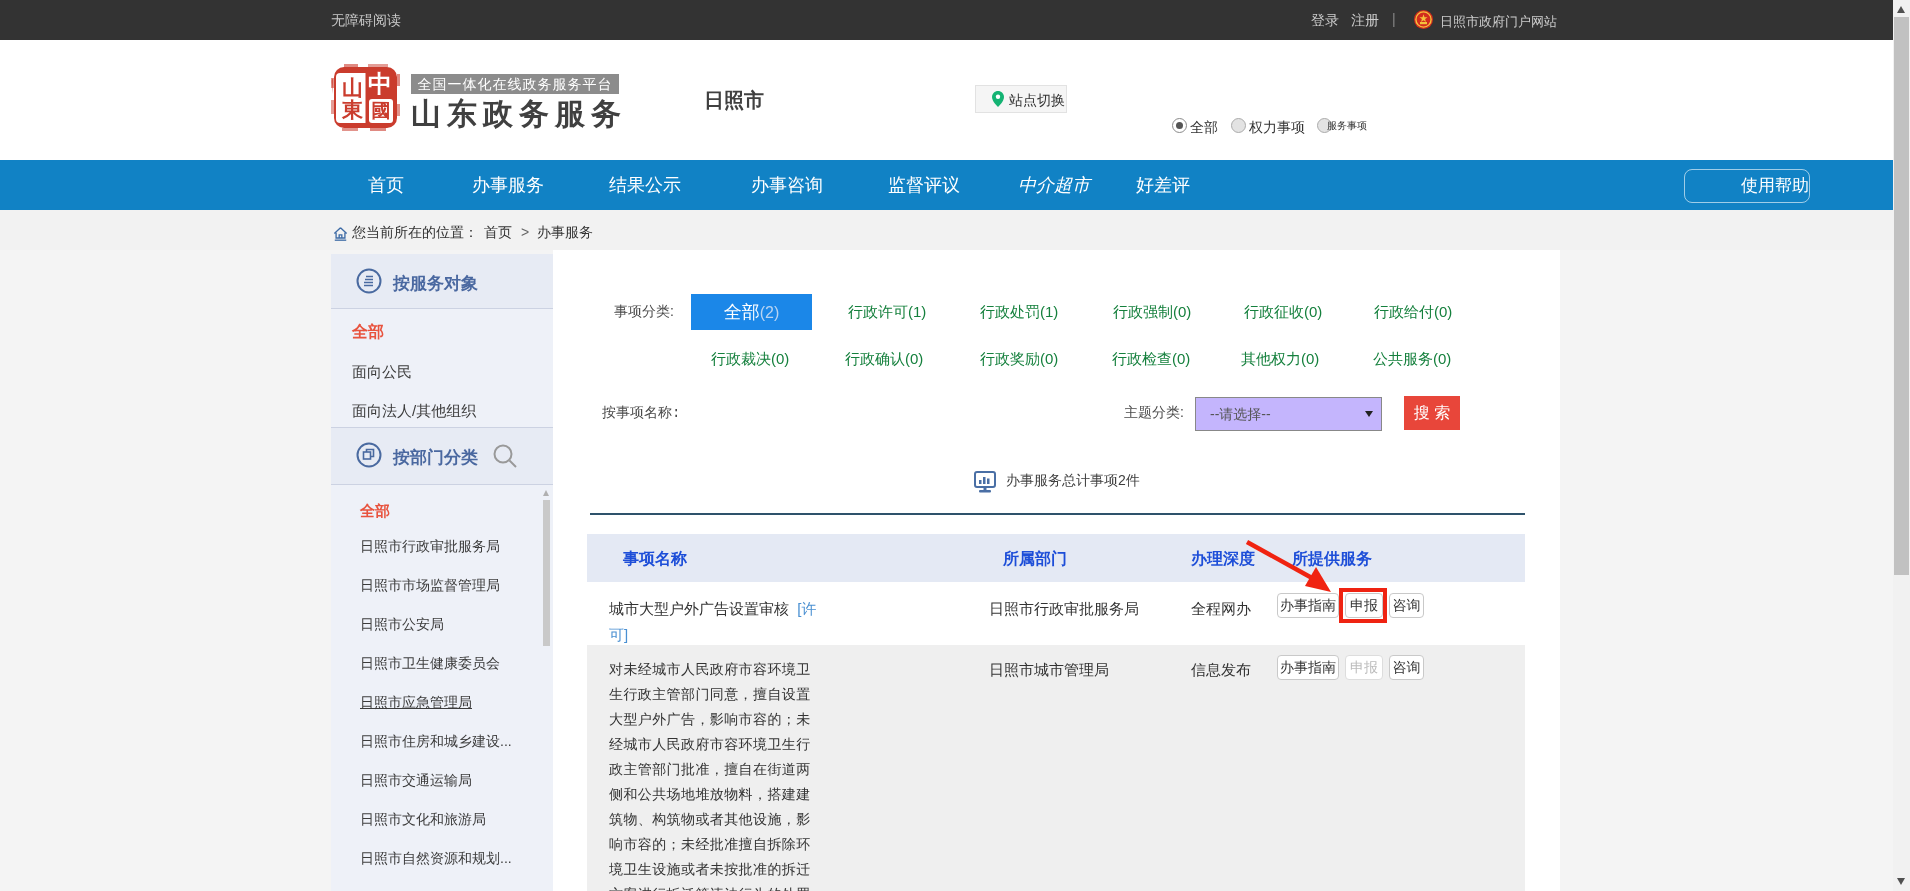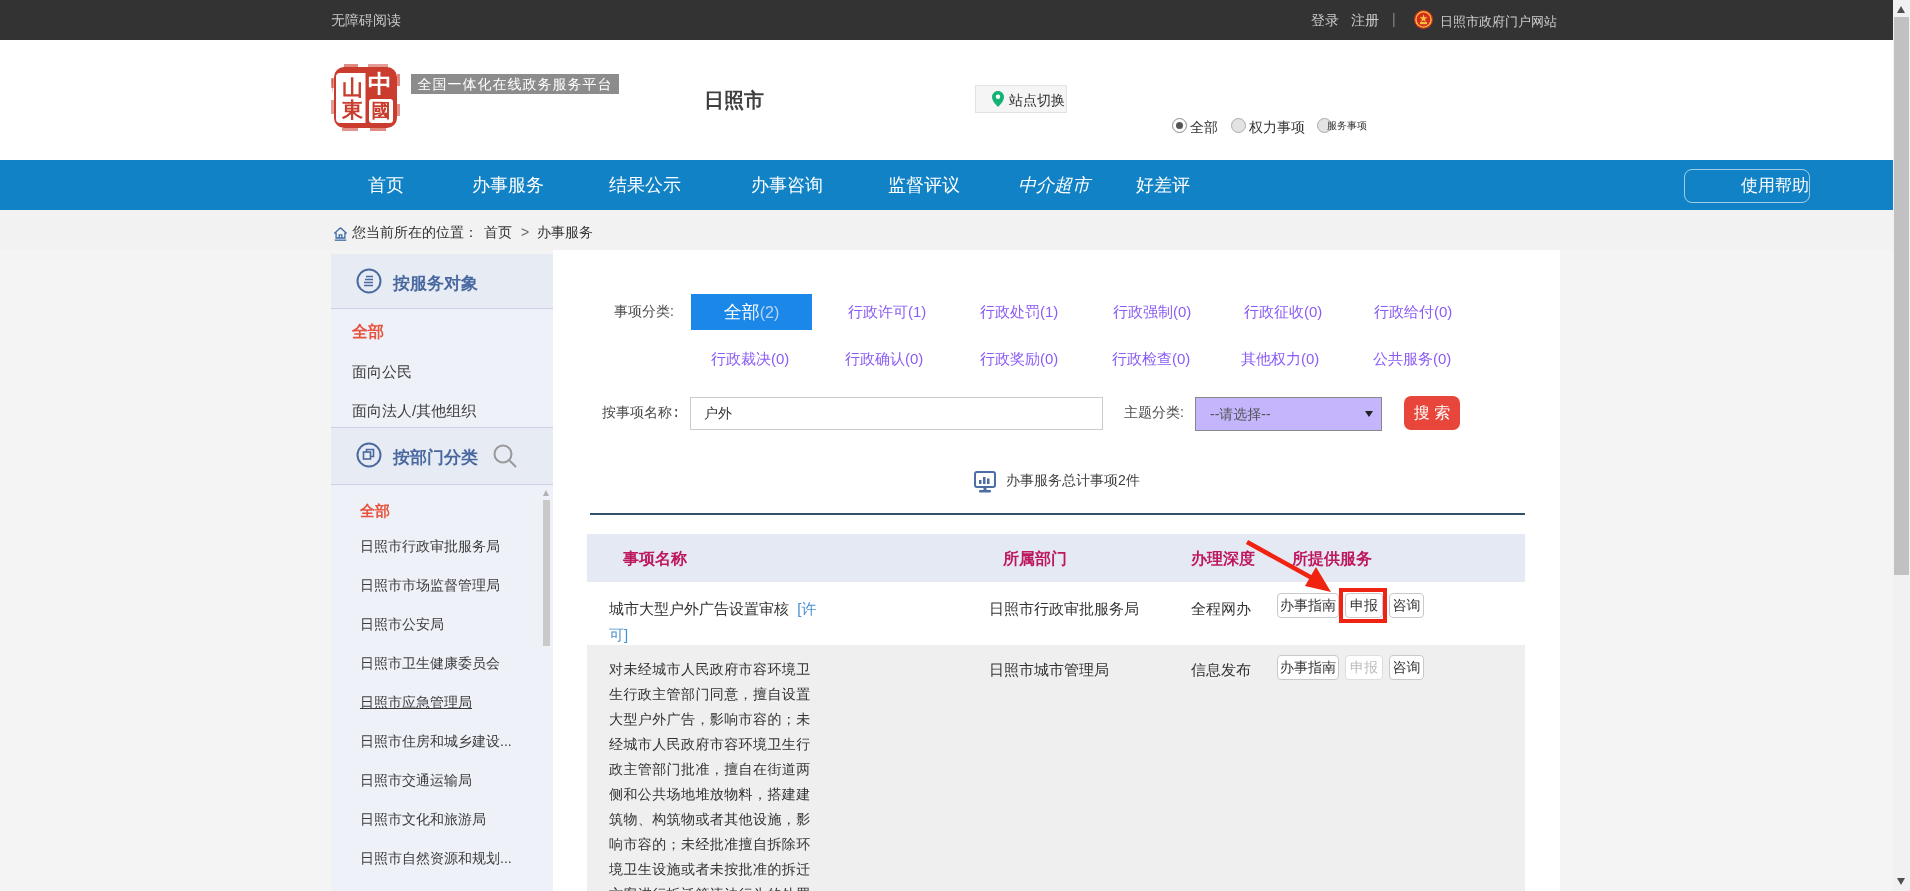--- a/index.html
+++ b/index.html
@@ -38,20 +38,21 @@
     <rect x="40" y="64" width="16" height="3" fill="#c62c1c" opacity=".6"></rect>
     <path d="M10 9 h25.5 v50 H10 a4 4 0 0 1 -4 -4 V13 a4 4 0 0 1 4 -4 Z" fill="#ffffff"></path>
     <text x="22.5" y="25" font-size="21" fill="#c62c1c" font-weight="bold" text-anchor="middle" dominant-baseline="middle" font-family="'Liberation Sans',sans-serif">山</text>
     <text x="22.5" y="47" font-size="21" fill="#c62c1c" font-weight="bold" text-anchor="middle" dominant-baseline="middle" font-family="'Liberation Sans',sans-serif">東</text>
     <text x="50" y="22" font-size="24" fill="#ffffff" font-weight="bold" text-anchor="middle" dominant-baseline="middle" font-family="'Liberation Sans',sans-serif">中</text>
     <rect x="39" y="35" width="24" height="24" rx="3" fill="#ffffff"></rect>
     <text x="51" y="48" font-size="19" fill="#c62c1c" font-weight="bold" text-anchor="middle" dominant-baseline="middle" font-family="'Liberation Sans',sans-serif">國</text>
     </g>
   </svg>
   <div class="abs" style="left:411px;top:34px;width:208px;height:20px;background:#8c8c8c;color:#fff;font-size:14px;text-align:center;line-height:20px;letter-spacing:1px;">全国一体化在线政务服务平台</div>
+  <div class="abs" style="left:411px;top:54px;font-size:30px;font-weight:bold;color:#404040;letter-spacing:6px;white-space:nowrap;">山东政务服务</div>
   <div class="abs" style="left:704px;top:47px;font-size:20px;font-weight:bold;color:#404040;">日照市</div>
   <div class="abs" style="left:975px;top:45px;width:90px;height:26px;background:#f5f5f5;border:1px solid #e2e2e2;">
     <svg class="abs" style="left:16px;top:5px;" width="12" height="16" viewBox="0 0 12 16">
         <path d="M6 0 C2.7 0 0 2.7 0 6 C0 10.5 6 16 6 16 C6 16 12 10.5 12 6 C12 2.7 9.3 0 6 0 Z" fill="#14b373"></path>
         <circle cx="6" cy="5.8" r="2.2" fill="#fff"></circle>
       </svg>
     <span class="abs" style="left:33px;top:6px;font-size:14px;color:#333;">站点切换</span>
   </div>
   <div class="abs" style="left:1172px;top:78px;height:16px;">
     <span class="abs rad" style="left:0px;top:0px;width:13px;height:13px;border:1px solid #8a8a8a;border-radius:50%;background:#fff;"></span>
@@ -137,29 +138,26 @@
   <span class="abs tb" style="left:560px;top:53px;">行政强制(0)</span>
   <span class="abs tb" style="left:691px;top:53px;">行政征收(0)</span>
   <span class="abs tb" style="left:821px;top:53px;">行政给付(0)</span>
   <span class="abs tb" style="left:158px;top:100px;">行政裁决(0)</span>
   <span class="abs tb" style="left:292px;top:100px;">行政确认(0)</span>
   <span class="abs tb" style="left:427px;top:100px;">行政奖励(0)</span>
   <span class="abs tb" style="left:559px;top:100px;">行政检查(0)</span>
   <span class="abs tb" style="left:688px;top:100px;">其他权力(0)</span>
   <span class="abs tb" style="left:820px;top:100px;">公共服务(0)</span>
   <span class="abs" style="left:49px;top:154px;font-size:14px;color:#4a4a4a;font-family:Liberation Mono, monospace;">按事项名称:</span>
-  <div class="abs" style="left:137px;top:147px;width:411px;height:31px;border:1px solid #ccc;background:#fff;">
-      <span class="abs" style="left:13px;top:7px;font-size:14px;color:#333;">户外</span>
-    </div>
   <span class="abs" style="left:571px;top:154px;font-size:14px;color:#4a4a4a;">主题分类:</span>
   <div class="abs" style="left:642px;top:147px;width:185px;height:32px;border:1px solid #888;background:#c4b5fd;">
     <span class="abs" style="left:14px;top:8px;font-size:14px;color:#555;">--请选择--</span>
     <div class="abs" style="right:8px;top:13px;width:0;height:0;border-left:4.5px solid transparent;border-right:4.5px solid transparent;border-top:6.5px solid #222;"></div>
   </div>
-  <div class="abs" style="left:851px;top:146px;width:56px;height:34px;background:#e8463a;border-radius:7px;color:#fff;text-align:center;line-height:34px;font-size:16px;">搜 索</div>
+  <div class="abs" style="left:851px;top:146px;width:56px;height:34px;background:#e8463a;border-radius:0;color:#fff;text-align:center;line-height:34px;font-size:16px;">搜 索</div>
   <svg class="abs" style="left:421px;top:221px;" width="22" height="23" viewBox="0 0 22 23">
       <rect x="1" y="1" width="20" height="15" rx="2" fill="none" stroke="#4a6fa5" stroke-width="2"></rect>
       <rect x="5" y="9" width="2.5" height="4" fill="#4a6fa5"></rect>
       <rect x="9" y="6" width="2.5" height="7" fill="#4a6fa5"></rect>
       <rect x="13" y="7.5" width="2.5" height="5.5" fill="#4a6fa5"></rect>
       <rect x="9.5" y="16" width="3" height="3" fill="#4a6fa5"></rect>
       <rect x="5" y="19" width="12" height="2.5" rx="1" fill="#4a6fa5"></rect>
     </svg>
   <span class="abs" style="left:453px;top:222px;font-size:14px;color:#3f3f3f;">办事服务总计事项2件</span>
   <div class="abs" style="left:37px;top:263px;width:935px;height:2px;background:#2e526b;"></div>
@@ -185,22 +183,22 @@
   <div class="abs" style="left:34px;top:395px;width:938px;height:246px;background:#efefef;">
     <div class="abs" style="left:22px;top:12px;width:212px;font-size:14px;color:#333;line-height:25px;letter-spacing:0.4px;">对未经城市人民政府市容环境卫<br>生行政主管部门同意，擅自设置<br>大型户外广告，影响市容的；未<br>经城市人民政府市容环境卫生行<br>政主管部门批准，擅自在街道两<br>侧和公共场地堆放物料，搭建建<br>筑物、构筑物或者其他设施，影<br>响市容的；未经批准擅自拆除环<br>境卫生设施或者未按批准的拆迁<br>方案进行拆迁等违法行为的处罚</div>
     <span class="abs" style="left:402px;top:16px;font-size:15px;color:#333;">日照市城市管理局</span>
     <span class="abs" style="left:604px;top:16px;font-size:15px;color:#333;">信息发布</span>
     <div class="abs bt" style="left:690px;top:10px;width:60px;">办事指南</div>
     <div class="abs bt" style="left:758px;top:10px;width:36px;color:#bbb;border-color:#ddd;">申报</div>
     <div class="abs bt" style="left:802px;top:10px;width:33px;">咨询</div>
   </div>
 </div>
 <style>
-.tb{font-size:15px;color:#8b5cf6;}
-.th{top:15px;font-size:16px;font-weight:bold;color:#be185d;}
+.tb{font-size:15px;color:#15803d;}
+.th{top:15px;font-size:16px;font-weight:bold;color:#1d4ed8;}
 .bt{height:23px;border:1px solid #c9c9c9;border-radius:4px;background:#fff;font-size:14px;color:#333;line-height:23px;text-align:center;}
 </style>
 
 <div class="abs" style="left:1893px;top:0;width:17px;height:891px;background:#f1f1f1;">
   <div class="abs" style="left:4px;top:6px;width:0;height:0;border-left:4.5px solid transparent;border-right:4.5px solid transparent;border-bottom:7px solid #505050;"></div>
   <div class="abs" style="left:1px;top:17px;width:15px;height:558px;background:#c1c1c1;"></div>
   <div class="abs" style="left:4px;top:878px;width:0;height:0;border-left:4.5px solid transparent;border-right:4.5px solid transparent;border-top:7px solid #505050;"></div>
 </div>
 
 </body></html>

